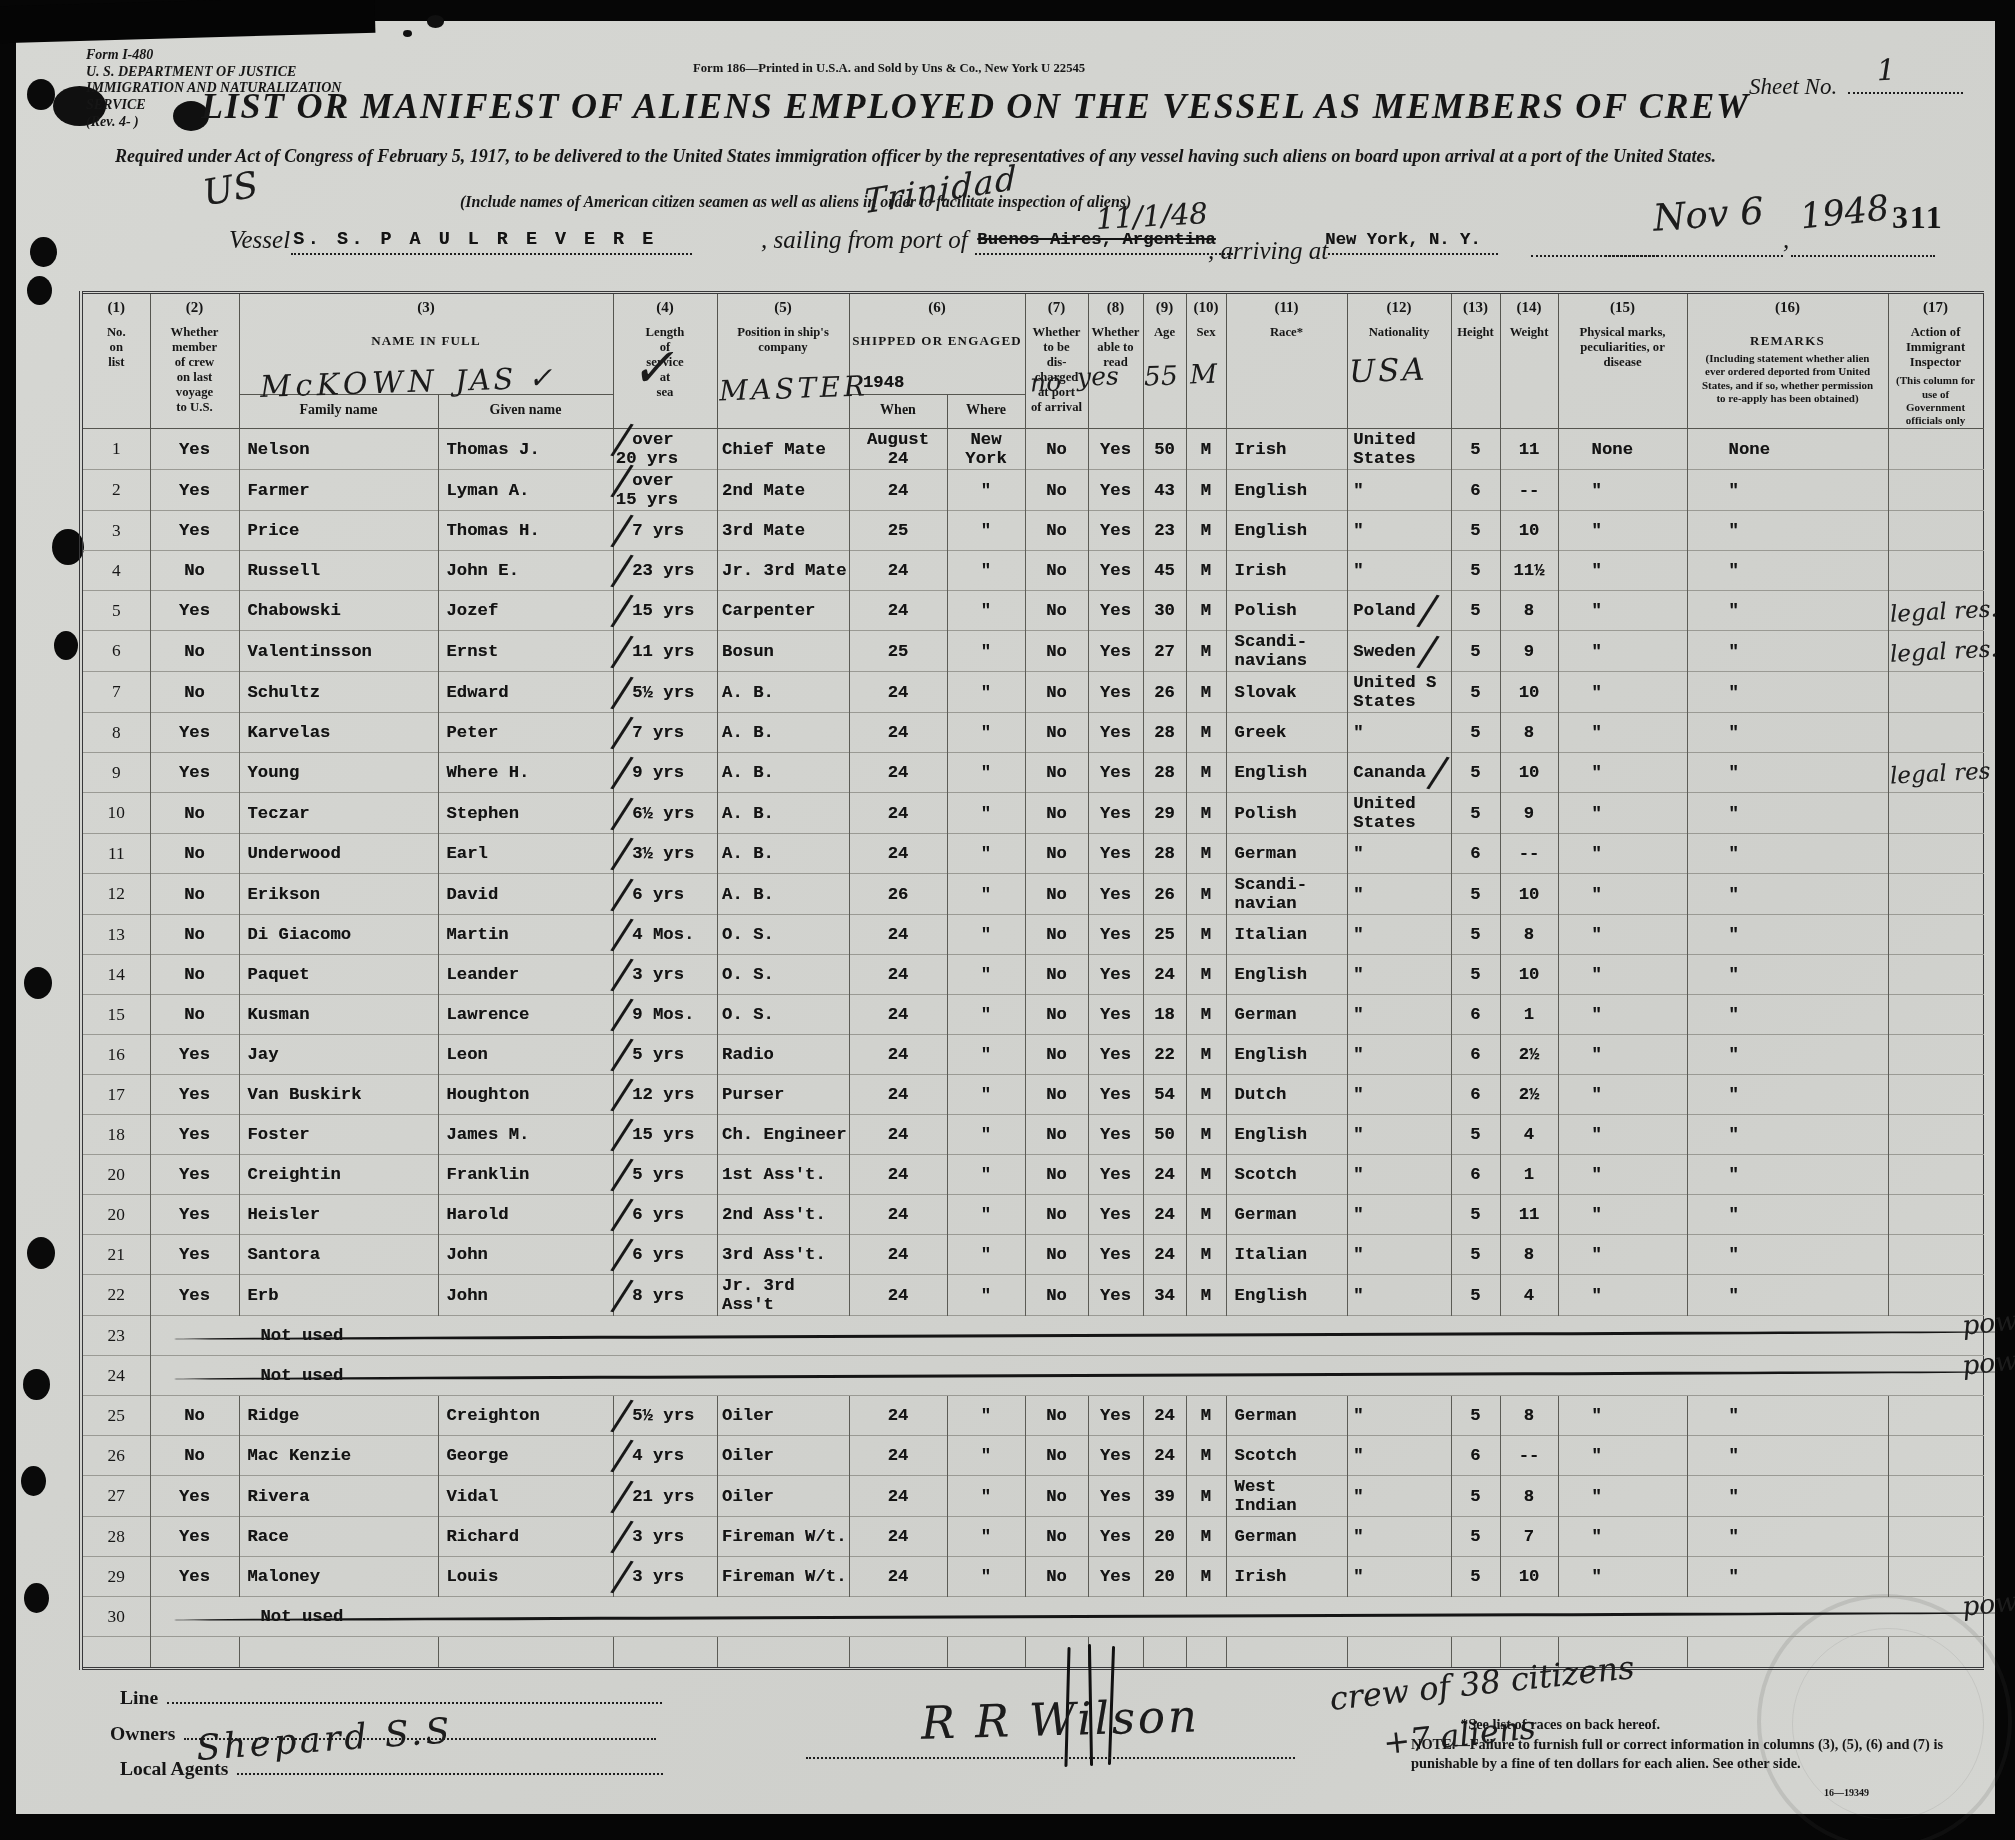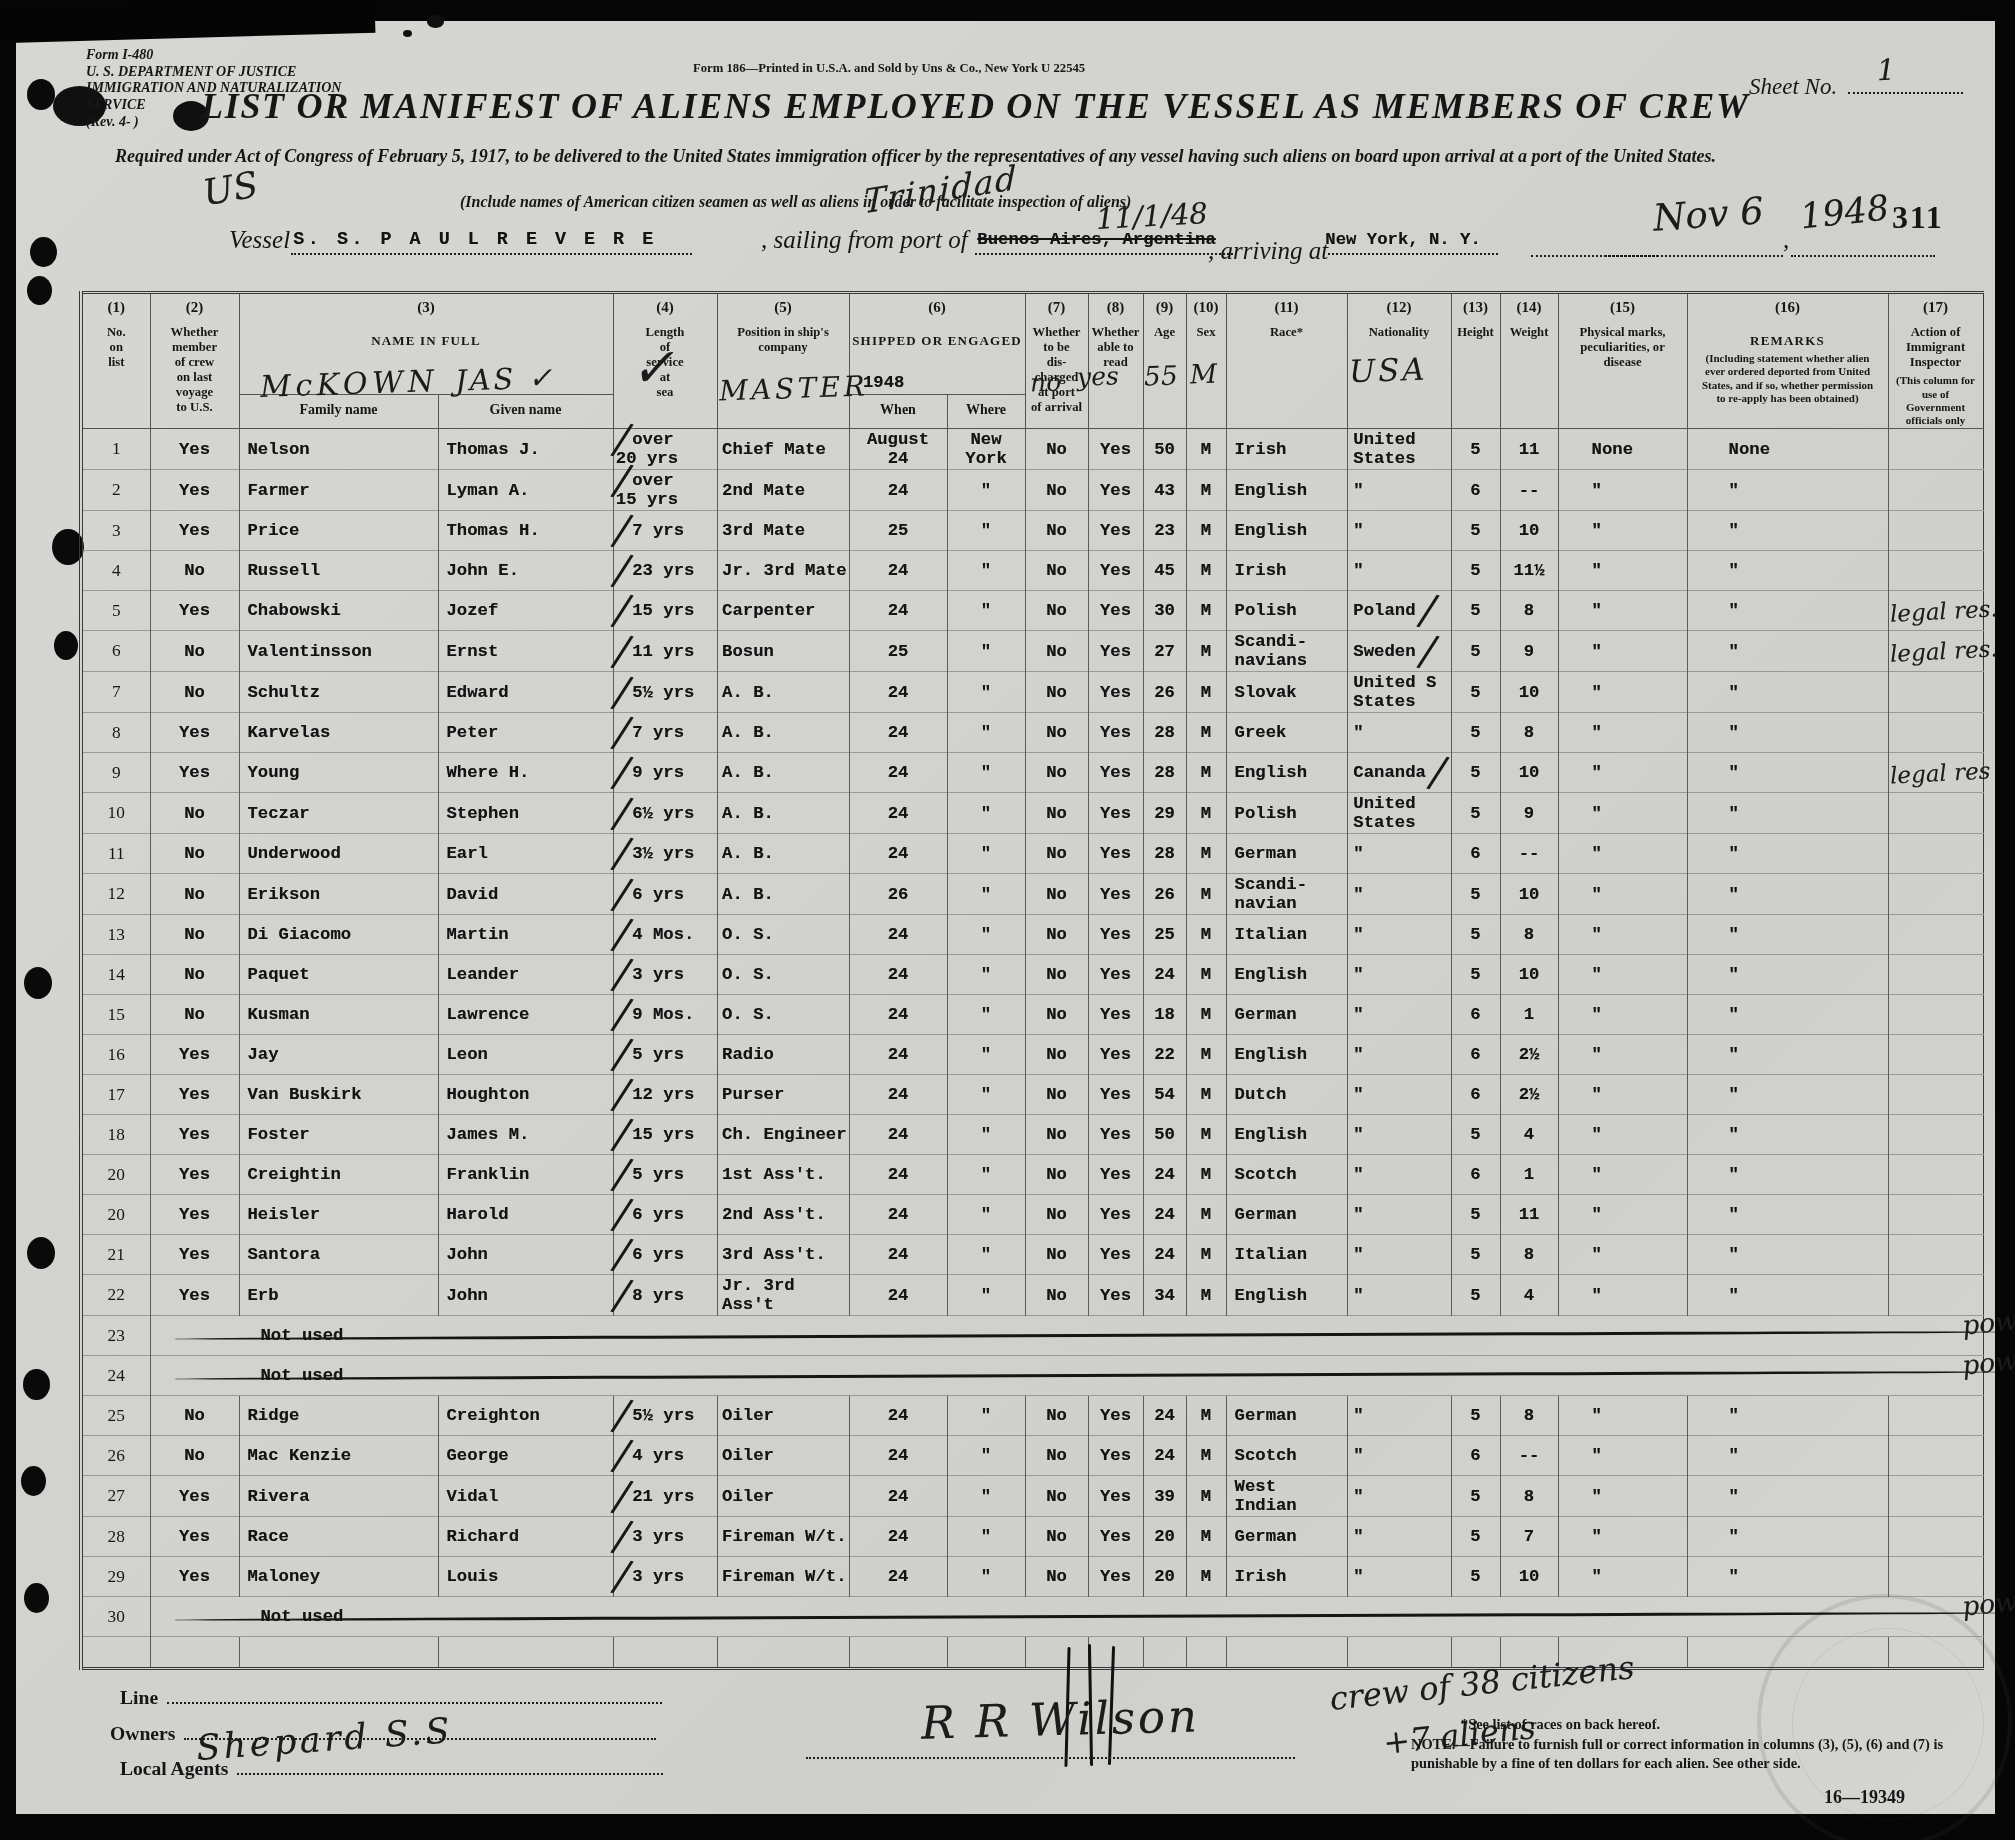--- a/index.html
+++ b/index.html
@@ -921,14 +921,14 @@
 
 <span class="abs dotline" style="left:806px;top:1756px;width:489px;"></span>
 <div class="abs hw" style="left:921px;top:1693px;font-size:45px;transform:rotate(-1.5deg);letter-spacing:2.9px;">R R Wilson</div>
 <div class="abs serif-b ital" style="left:990px;top:1846px;font-size:18px;">Immigrant Inspector.</div>
 
 <div class="abs hw" style="left:1329px;top:1664px;font-size:32px;transform:rotate(-6deg);">crew of 38 citizens</div>
 <div class="abs hw" style="left:1383px;top:1716px;font-size:32px;transform:rotate(-6deg);">+7 aliens</div>
 
 <div class="abs serif-b" style="left:1461px;top:1716px;font-size:14.4px;">*See list of races on back hereof.</div>
 <div class="abs serif-b" style="left:1411px;top:1735px;width:564px;font-size:14.4px;line-height:19px;">NOTE.—Failure to furnish full or correct information in columns (3), (5), (6) and (7) is punishable by a fine of ten dollars for each alien. See other side.</div>
-<div class="abs serif-b" style="left:1824px;top:1787px;font-size:18px;">16—19349</div>
+<div class="abs serif-b" style="left:1824px;top:1787px;font-size:10px;">16—19349</div>
 
 
 </body></html>

